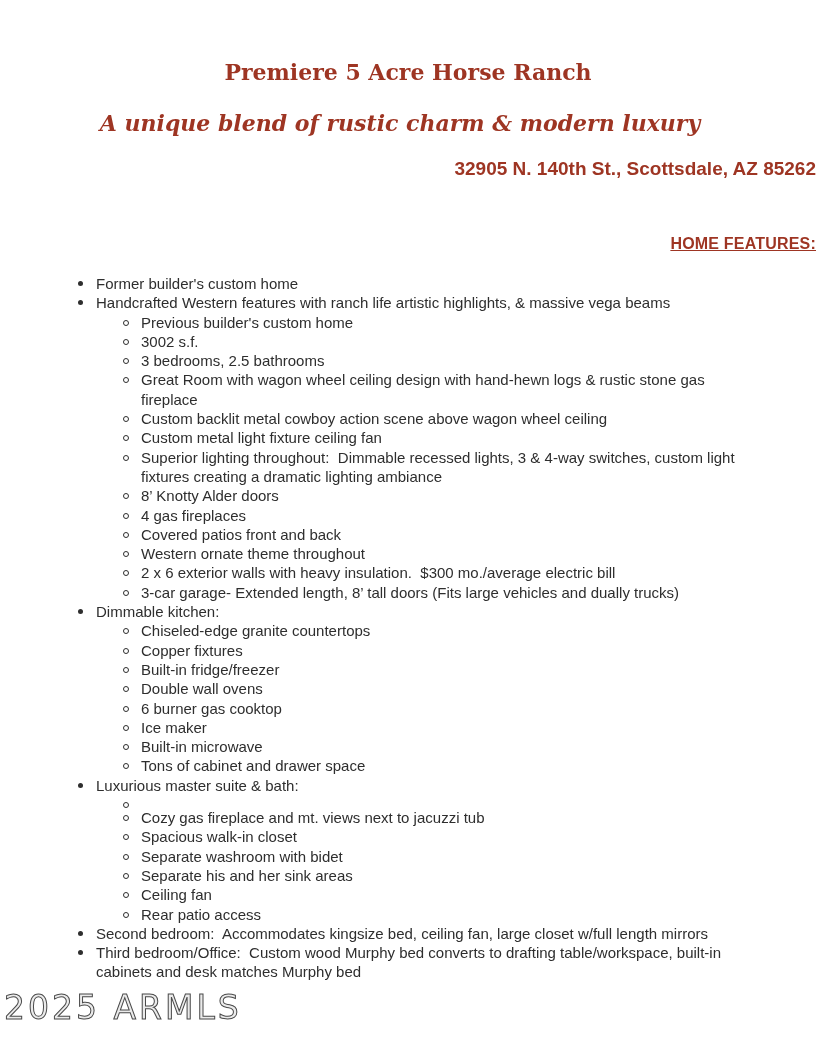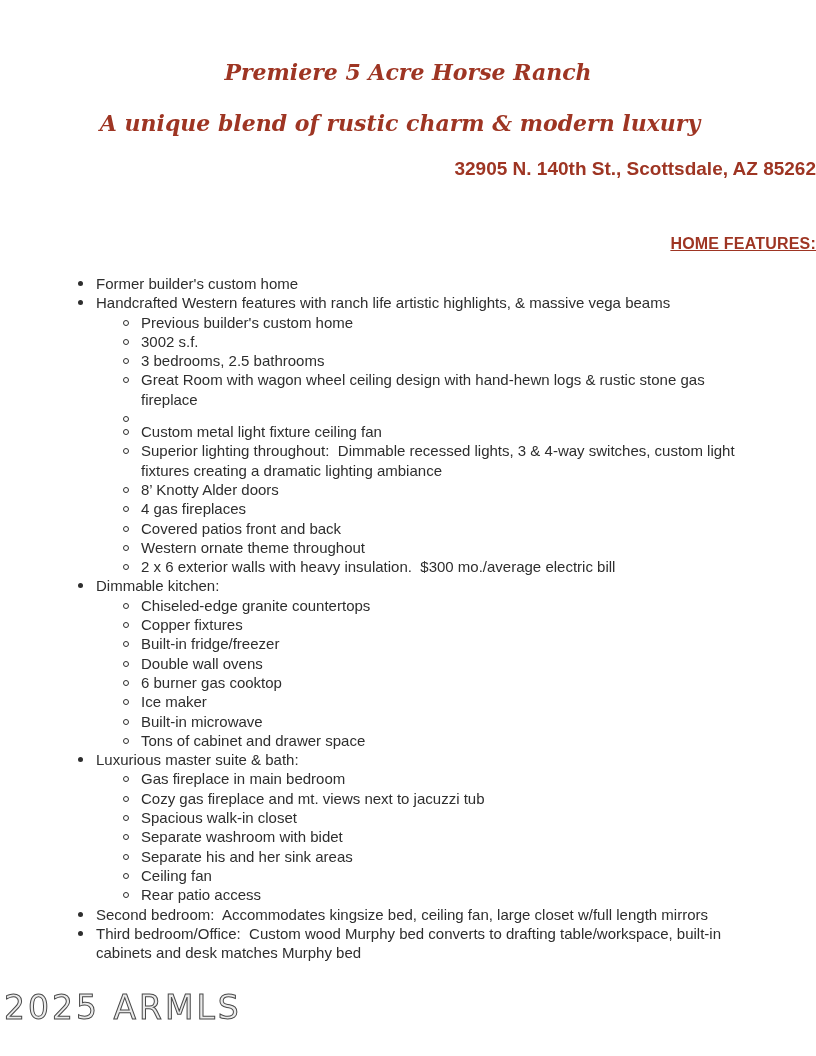--- a/index.html
+++ b/index.html
@@ -12,21 +12,21 @@
     background:#ffffff;
     font-family:"Liberation Sans", sans-serif;
     color:var(--body);
     position:relative;
     overflow:hidden;
   }
   .page{width:816px;height:1056px;position:relative;}
   .header{text-align:center;padding-top:58px;}
   .title{
     font-family:"DejaVu Serif", serif;
-    font-style:italic;font-weight:bold;
+    font-weight:bold;
     font-size:22px;line-height:28px;
     color:var(--accent);
     margin:0;
   }
   .subtitle{
     font-family:"DejaVu Serif", serif;
     font-style:italic;font-weight:bold;
     font-size:22px;line-height:28px;
     color:var(--accent);
     margin:23px 16px 0 0;
@@ -129,20 +129,21 @@
           </li>
           <li>
             <div class="line">
               <span class="b2"></span>
               <span class="t">Great Room with wagon wheel ceiling design with hand-hewn logs &amp; rustic stone gas fireplace</span>
             </div>
           </li>
           <li>
             <div class="line">
               <span class="b2"></span>
+              <span class="t">Custom backlit metal cowboy action scene above wagon wheel ceiling</span>
             </div>
           </li>
           <li>
             <div class="line">
               <span class="b2"></span>
               <span class="t">Custom metal light fixture ceiling fan</span>
             </div>
           </li>
           <li>
             <div class="line">
@@ -173,20 +174,26 @@
               <span class="b2"></span>
               <span class="t">Western ornate theme throughout</span>
             </div>
           </li>
           <li>
             <div class="line">
               <span class="b2"></span>
               <span class="t">2 x 6 exterior walls with heavy insulation.  $300 mo./average electric bill</span>
             </div>
           </li>
+          <li>
+            <div class="line">
+              <span class="b2"></span>
+              <span class="t">3-car garage- Extended length, 8’ tall doors (Fits large vehicles and dually trucks)</span>
+            </div>
+          </li>
         </ul>
       </li>
       <li>
         <div class="line">
           <span class="b1"></span>
           <span class="t">Dimmable kitchen:</span>
         </div>
         <ul class="sub">
           <li>
             <div class="line">
@@ -240,21 +247,20 @@
       </li>
       <li>
         <div class="line">
           <span class="b1"></span>
           <span class="t">Luxurious master suite &amp; bath:</span>
         </div>
         <ul class="sub">
           <li>
             <div class="line">
               <span class="b2"></span>
-              <span class="t">Gas fireplace in main bedroom</span>
             </div>
           </li>
           <li>
             <div class="line">
               <span class="b2"></span>
               <span class="t">Cozy gas fireplace and mt. views next to jacuzzi tub</span>
             </div>
           </li>
           <li>
             <div class="line">

